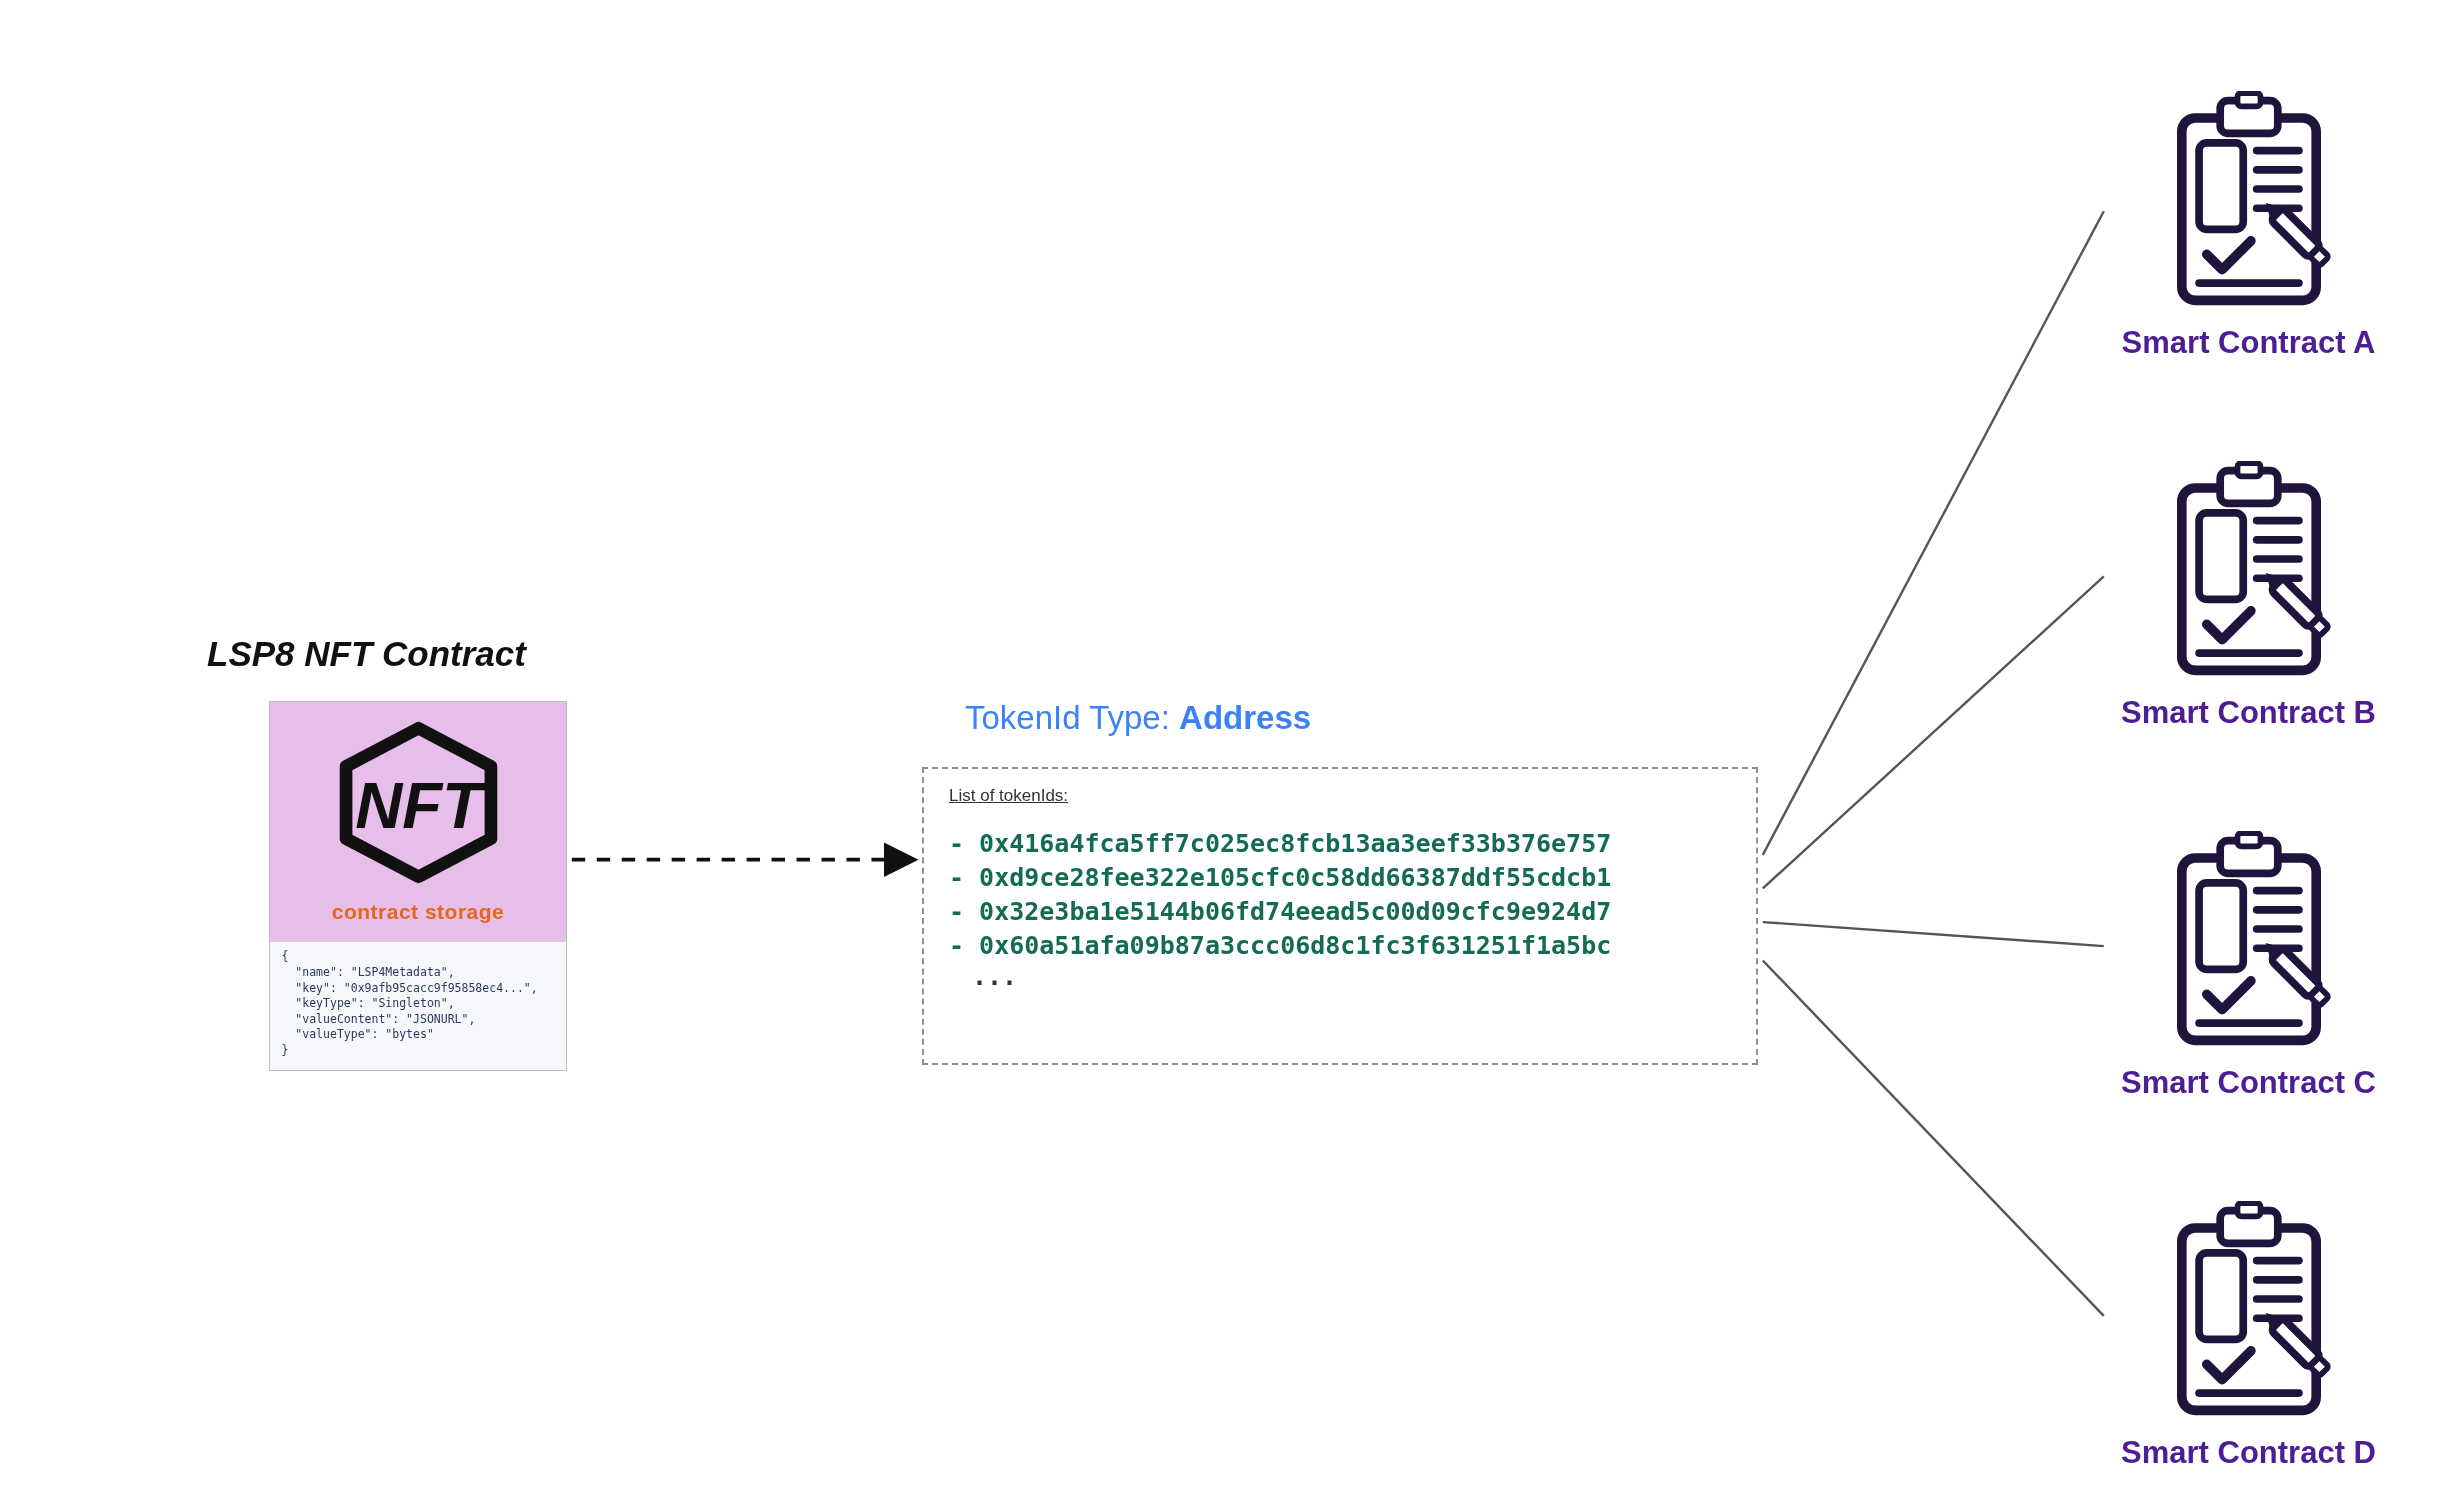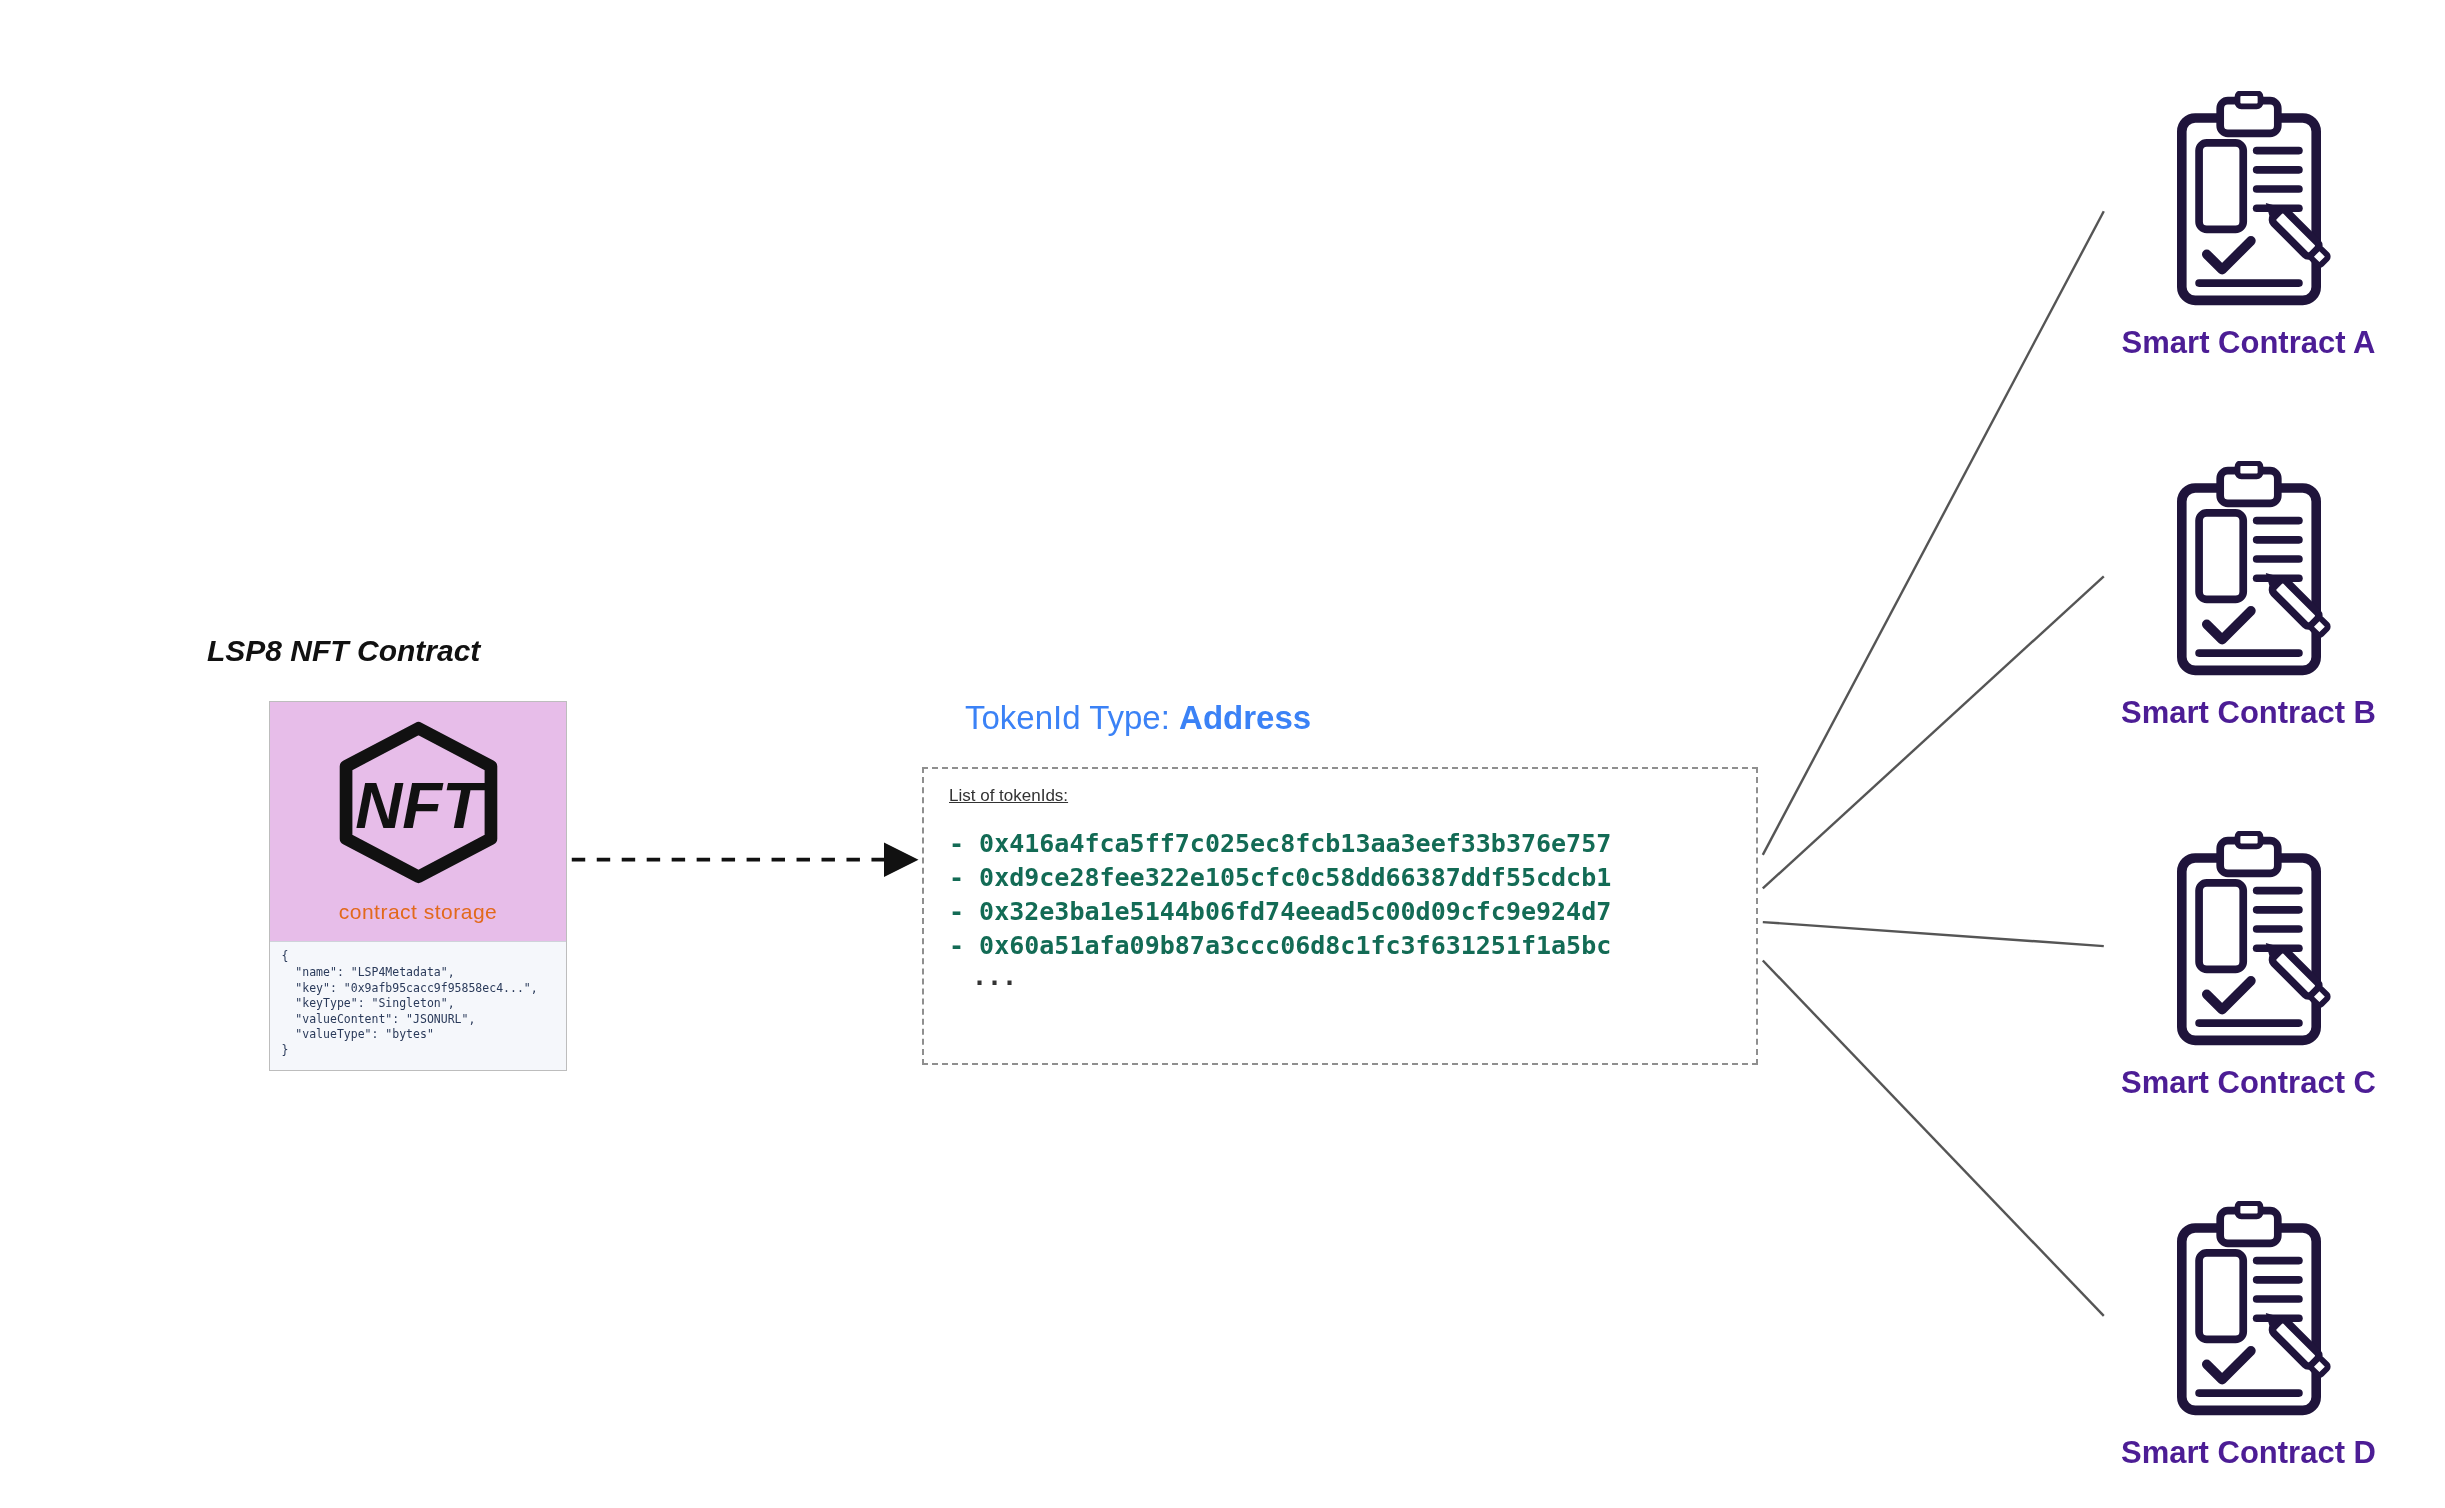--- a/index.html
+++ b/index.html
@@ -16,21 +16,21 @@
     width: 2446px;
     height: 1508px;
     position: relative;
   }
 
   
   .nft-title {
     position: absolute;
     left: 207px;
     top: 634px;
-    font-size: 30px;
+    font-size: 35px;
     font-weight: 800;
     font-style: italic;
     color: #111;
   }
   .nft-card {
     position: absolute;
     left: 269px;
     top: 701px;
     width: 298px;
     border: 1.9px solid #bdbdbd;
@@ -40,21 +40,21 @@
     background: #e7bde9;
     padding: 19px 9.6px 7.7px 9.6px;
     text-align: center;
   }
   .nft-hex {
     display: inline-block;
     margin: 0 auto 11.5px auto;
   }
   .contract-storage {
     color: #e2691b;
-    font-weight: 400;
+    font-weight: 700;
     font-size: 21px;
     letter-spacing: 0.5px;
     text-align: center;
     padding-bottom: 9.6px;
   }
   .nft-card-bottom {
     background: #f5f7fb;
     border-top: 1px solid #cfd3da;
     padding: 7.7px 11.5px 11.5px 11.5px;
     font-family: Menlo, Consolas, monospace;

